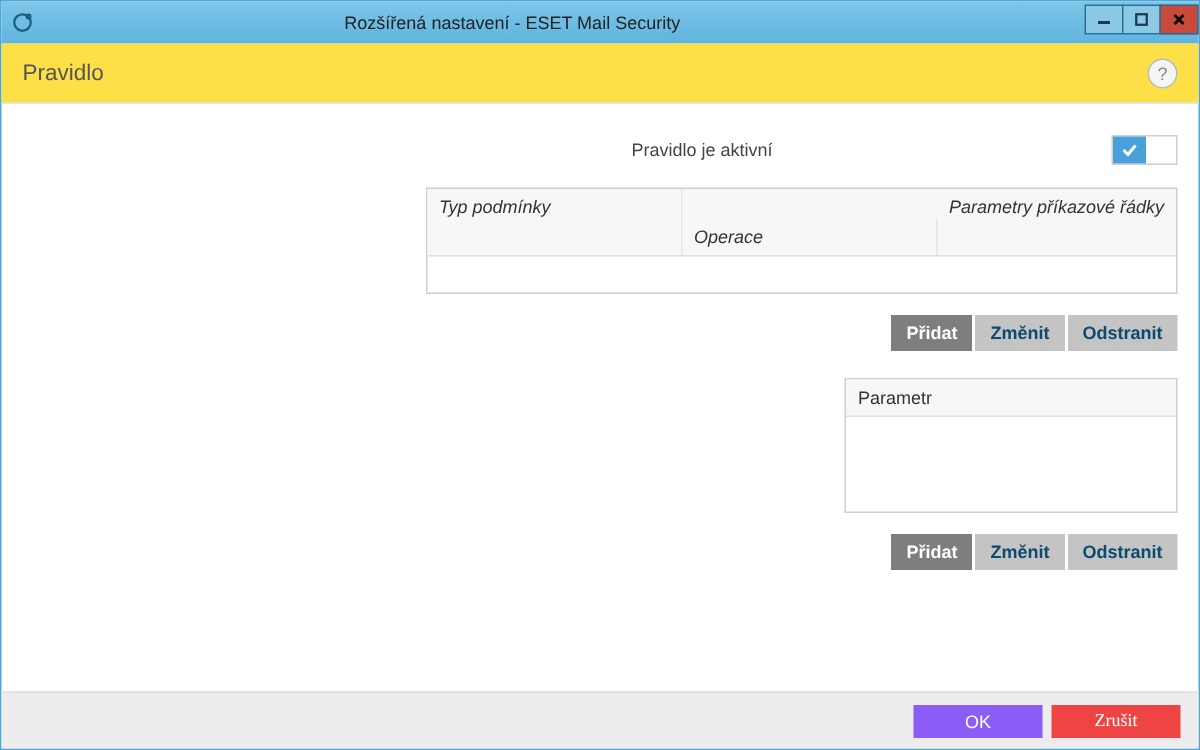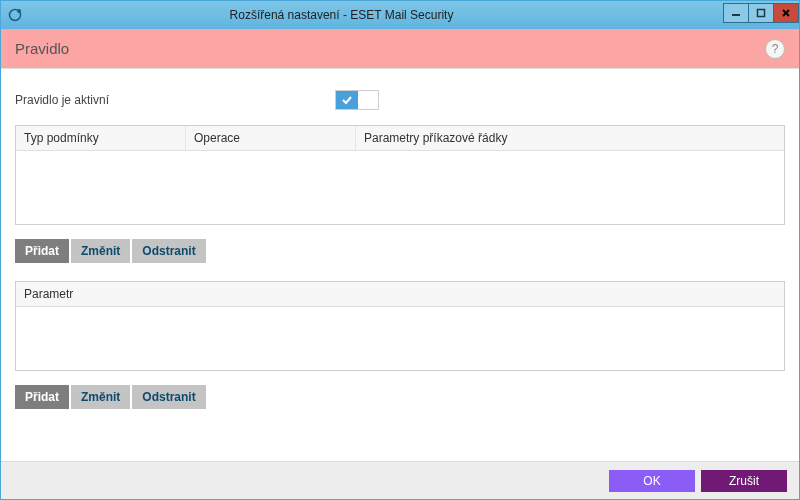--- a/index.html
+++ b/index.html
@@ -39,21 +39,21 @@
     font-size: 11px;
     position: relative;
   }
   .winbtn.min { background: #8cc9e6; }
   .winbtn.max { background: #8cc9e6; }
   .winbtn.close { background: #c9493b; color: #000; }
   .winbtn svg { display:block; }
 
   .section-header {
     height: 40px;
-    background: #fca5a5;
+    background: #fde047;
     display: flex; align-items: center;
     padding: 0 14px;
     color: #555;
     font-size: 15px;
     border-bottom: 1px solid #e0e0e0;
     justify-content: space-between;
   }
   .section-header .helpbtn {
     margin-left: auto;
     width: 20px; height: 20px;
@@ -63,20 +63,21 @@
     color: #888; font-size: 12px;
     background: #f5f5f5;
   }
 
   .content {
     flex: 1;
     padding: 18px 14px 8px 14px;
     display: flex; flex-direction: column;
     gap: 12px;
     overflow: hidden;
+    align-items: flex-end;
   }
 
   .form-row {
     display: flex; align-items: center;
     height: 26px;
   }
   .form-row .label {
     width: 320px;
     color: #444;
     font-size: 12px;
@@ -118,22 +119,22 @@
   }
   .grid .ghead .gcol {
     padding: 5px 8px;
     font-size: 12px;
     color: #333;
     border-right: 1px solid #e5e5e5;
   }
   .grid .ghead .gcol:last-child { border-right: none; flex:1;}
   .grid .gbody { flex: 1; }
   .grid1 .gcol:nth-child(1){ width: 170px; }
-  .grid1 .gcol:nth-child(2){ width: 170px; }
-  .grid1 { height: 100px; }
+  .grid1 .gcol:nth-child(2){ width: 170px; margin-top: 20px; }
+  .grid1 { height: 71px; font-style: italic; }
   .grid2 .gcol:nth-child(1){ width: 220px; }
   .grid2 { height: 90px; }
 
   .btnrow {
     display: flex; gap: 0;
     margin: 2px 0 6px 0;
   }
   .btn {
     height: 24px;
     padding: 0 10px;
@@ -161,21 +162,21 @@
   }
   .footer .fbtn {
     width: 86px; height: 22px;
     border: none;
     color: #fff;
     font-size: 12px;
     display: inline-flex; align-items: center; justify-content: center;
     cursor: pointer;
   }
   .fbtn.ok { background: #8b5cf6; }
-  .fbtn.cancel { background: #701a75; }
+  .fbtn.cancel { background: #ef4444; font-family: Liberation Serif, serif; }
 </style>
 </head>
 <body>
 
 <div class="window">
 
   <div class="titlebar">
     <span class="appicon">
       <svg width="14" height="14" viewBox="0 0 14 14">
           <circle cx="7" cy="7" r="5.5" fill="none" stroke="#1e5c7e" stroke-width="1.5"></circle>

